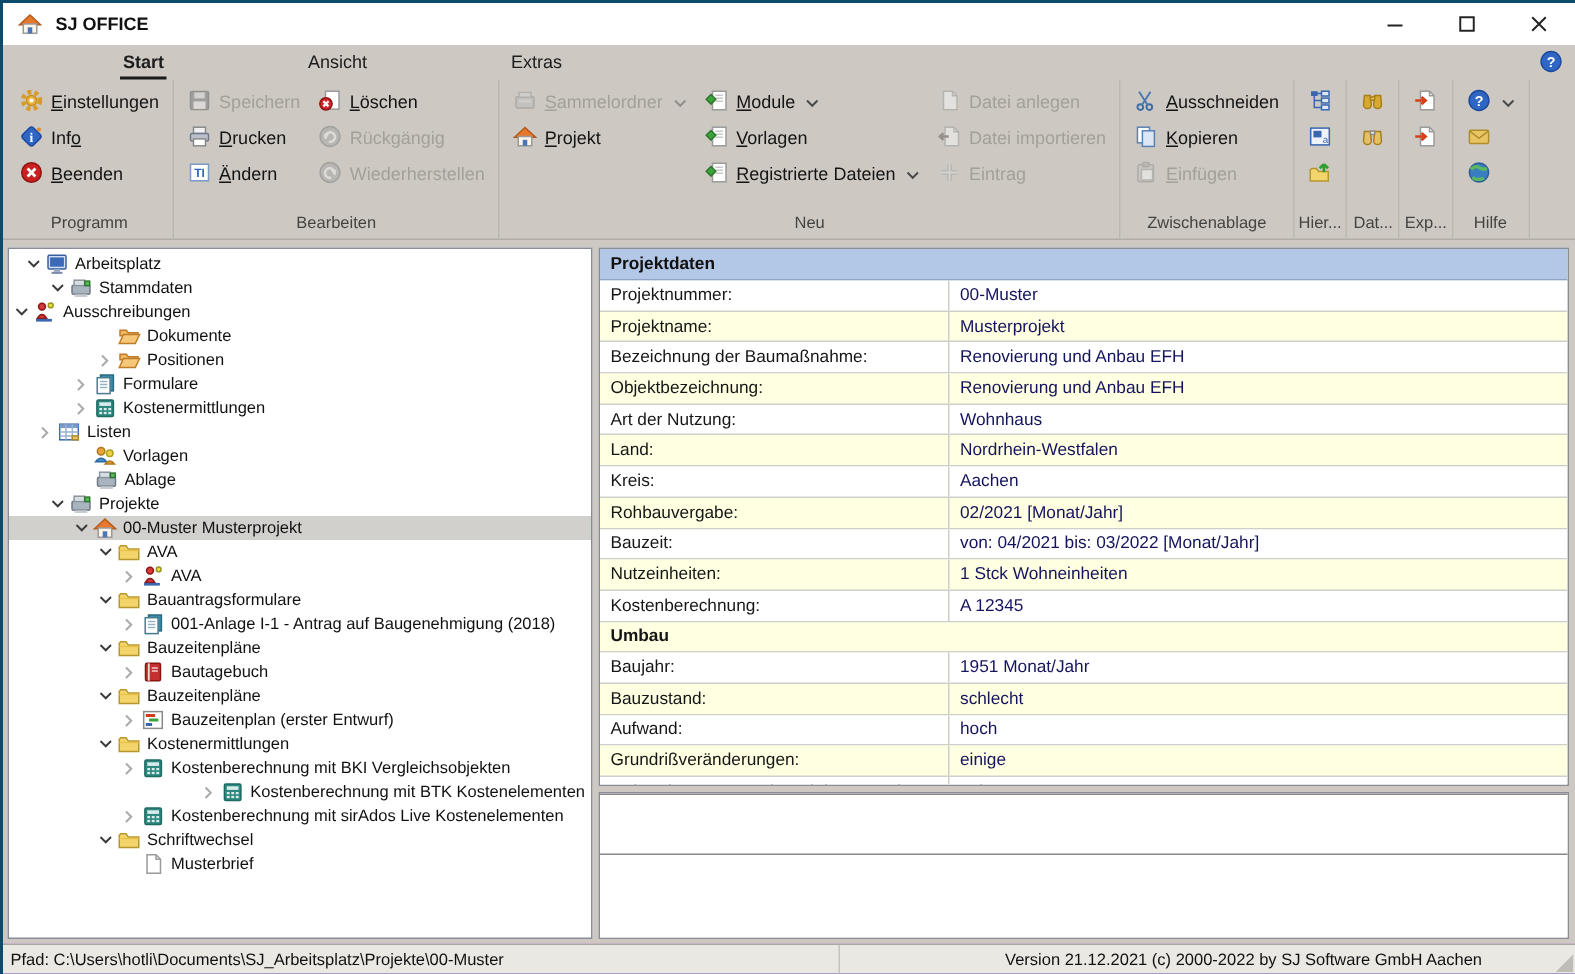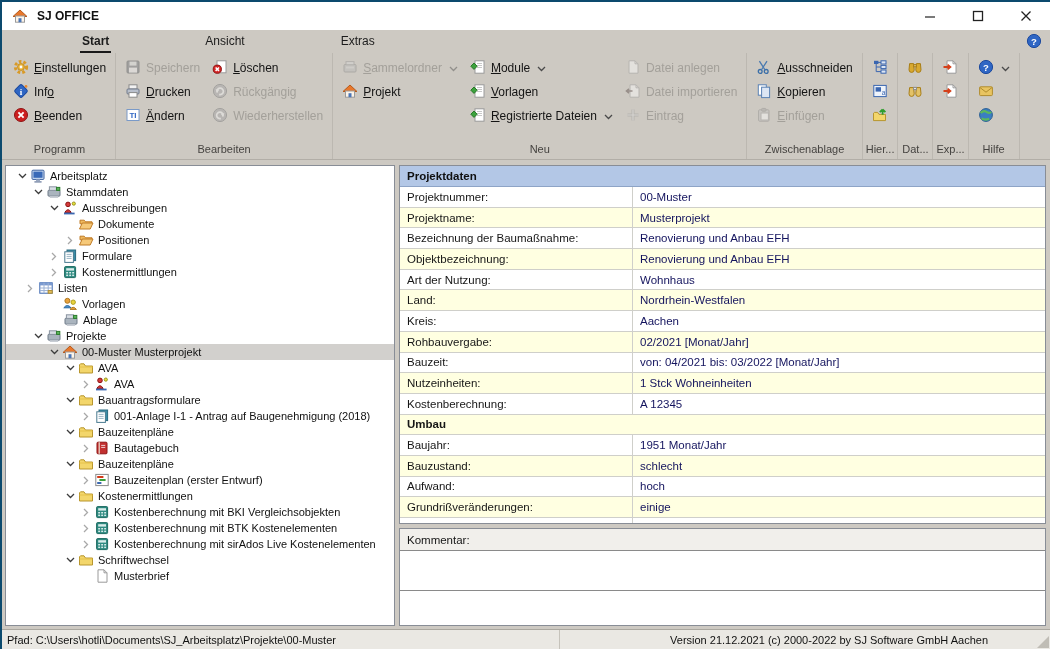--- a/index.html
+++ b/index.html
@@ -435,21 +435,21 @@
             <span class="ticon">
               <svg width="16" height="16" viewBox="0 0 16 16">
                 <rect x="2" y="6.2" width="12" height="6" rx="1" fill="#aab4be" stroke="#6e7a88"></rect>
                 <rect x="3.4" y="2.8" width="7" height="3.6" fill="#d8dde4" stroke="#8a94a0"></rect>
                 <rect x="10.6" y="3.4" width="3.2" height="3" fill="#5cb85c" stroke="#2a7a2a"></rect>
                 <rect x="3.8" y="12.2" width="8.4" height="1.8" fill="#c8cdd4"></rect>
               </svg>
             </span>
             <span class="tlabel">Stammdaten</span>
           </div>
-          <div class="tnode" style="padding-left: 40px;">
+          <div class="tnode" style="">
             <span class="tchev">
               <svg width="9" height="6" viewBox="0 0 9 6">
                 <polyline points="1,1 4.5,4.5 8,1" fill="none" stroke="#3c3c3c" stroke-width="1.3"></polyline>
               </svg>
             </span>
             <span class="ticon">
               <svg width="16" height="16" viewBox="0 0 16 16">
                 <circle cx="6" cy="4.4" r="2.3" fill="#d43a3a" stroke="#8e1414"></circle>
                 <path d="M2.8 12.4 q3.2-5.4 6.4 0 z" fill="#d43a3a" stroke="#8e1414"></path>
                 <rect x="2" y="12.6" width="10.6" height="1.8" fill="#3a66b0"></rect>
@@ -737,21 +737,21 @@
                   <rect x="7.2" y="8" width="1.9" height="1.5"></rect>
                   <rect x="10.2" y="8" width="1.9" height="1.5"></rect>
                   <rect x="4.2" y="10.6" width="1.9" height="1.5"></rect>
                   <rect x="7.2" y="10.6" width="1.9" height="1.5"></rect>
                   <rect x="10.2" y="10.6" width="1.9" height="1.5"></rect>
                 </g>
               </svg>
             </span>
             <span class="tlabel">Kostenberechnung mit BKI Vergleichsobjekten</span>
           </div>
-          <div class="tnode" style="padding-left: 72px;">
+          <div class="tnode" style="padding-left: 72px; justify-content: flex-end;">
             <span class="tchev">
               <svg width="6" height="9" viewBox="0 0 6 9">
                 <polyline points="1,1 4.5,4.5 1,8" fill="none" stroke="#a8a8a8" stroke-width="1.3"></polyline>
               </svg>
             </span>
             <span class="ticon">
               <svg width="16" height="16" viewBox="0 0 16 16">
                 <rect x="2.6" y="2.6" width="11" height="11" rx="1" fill="#2e8a80" stroke="#1d6a62"></rect>
                 <rect x="4.2" y="4.2" width="7.8" height="2.4" fill="#d8ecea"></rect>
                 <g fill="#d8ecea">
@@ -882,21 +882,20 @@
               <div class="lbl">Grundrißveränderungen:</div>
               <div class="val">einige</div>
             </div>
             <div class="trow">
               <div class="lbl">Gebäudenutzung während der Bauzeit:</div>
               <div class="val">nein</div>
             </div>
           </div>
       </div>
       <div class="comment-panel">
-        <div class="comment-label">Kommentar:</div>
         <div class="comment-box first"></div>
         <div class="comment-box second"></div>
       </div>
     </div>
 
   </div>
 
   <div class="statusbar">
     <div class="status-left">Pfad: C:\Users\hotli\Documents\SJ_Arbeitsplatz\Projekte\00-Muster</div>
     <div class="status-right">Version 21.12.2021  (c) 2000-2022 by SJ Software GmbH Aachen</div>

